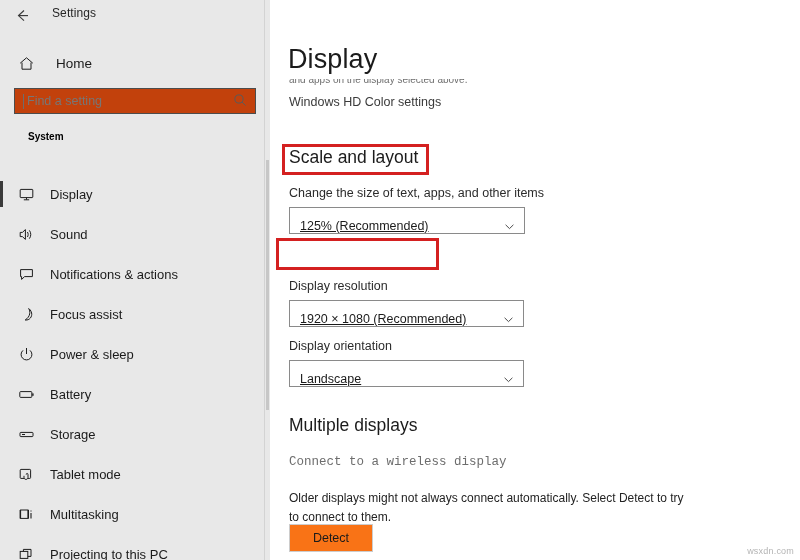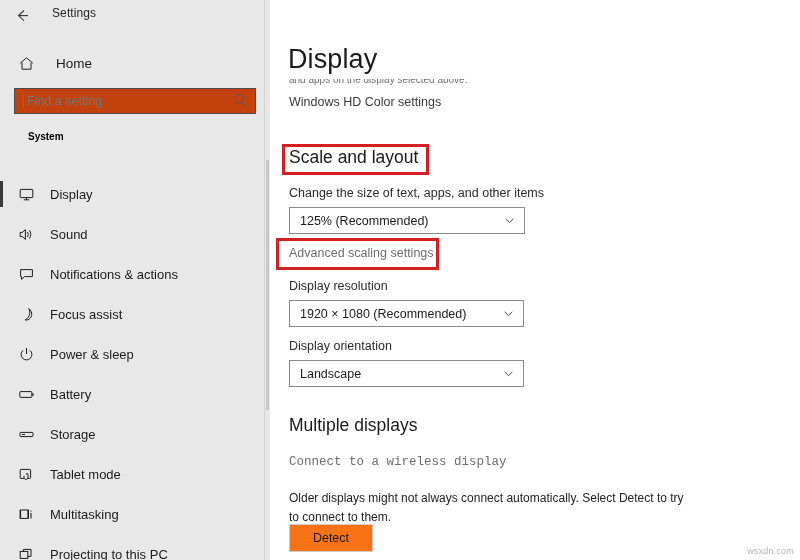--- a/index.html
+++ b/index.html
@@ -253,23 +253,24 @@
     width: 400px;
   }
 
   .combo {
     position: absolute;
     height: 27px;
     background: #ffffff;
     border: 1px solid #8a8a8a;
     box-sizing: border-box;
     display: flex;
-    align-items: center;
+    align-items: flex-end;
     justify-content: space-between;
     padding: 0 8px 0 10px;
+    text-decoration: underline;
   }
   .combo-text {
     font-size: 12.5px;
     color: #1b1b1b;
     white-space: nowrap;
   }
   .combo-arrow { color: #4c4c4c; display: flex; }
 
   .btn {
     position: absolute;
@@ -466,21 +467,20 @@
 
     <div class="combo" style="left:19px; top:207px; width:236px;">
       <span class="combo-text">125% (Recommended)</span>
       <span class="combo-arrow">
         <svg width="13" height="13" viewBox="0 0 13 13" fill="none">
           <path d="M2.6 4.8 L6.5 8.6 L10.4 4.8" stroke="#4c4c4c" stroke-width="1" fill="none"></path>
         </svg>
       </span>
     </div>
 
-    <div class="sec-muted" style="left:19px; top:246px;">Advanced scaling settings</div>
 
     <div class="sec-sub" style="left:19px; top:279px;">Display resolution</div>
 
     <div class="combo" style="left:19px; top:300px; width:235px;">
       <span class="combo-text">1920 × 1080 (Recommended)</span>
       <span class="combo-arrow">
         <svg width="13" height="13" viewBox="0 0 13 13" fill="none">
           <path d="M2.6 4.8 L6.5 8.6 L10.4 4.8" stroke="#4c4c4c" stroke-width="1" fill="none"></path>
         </svg>
       </span>

